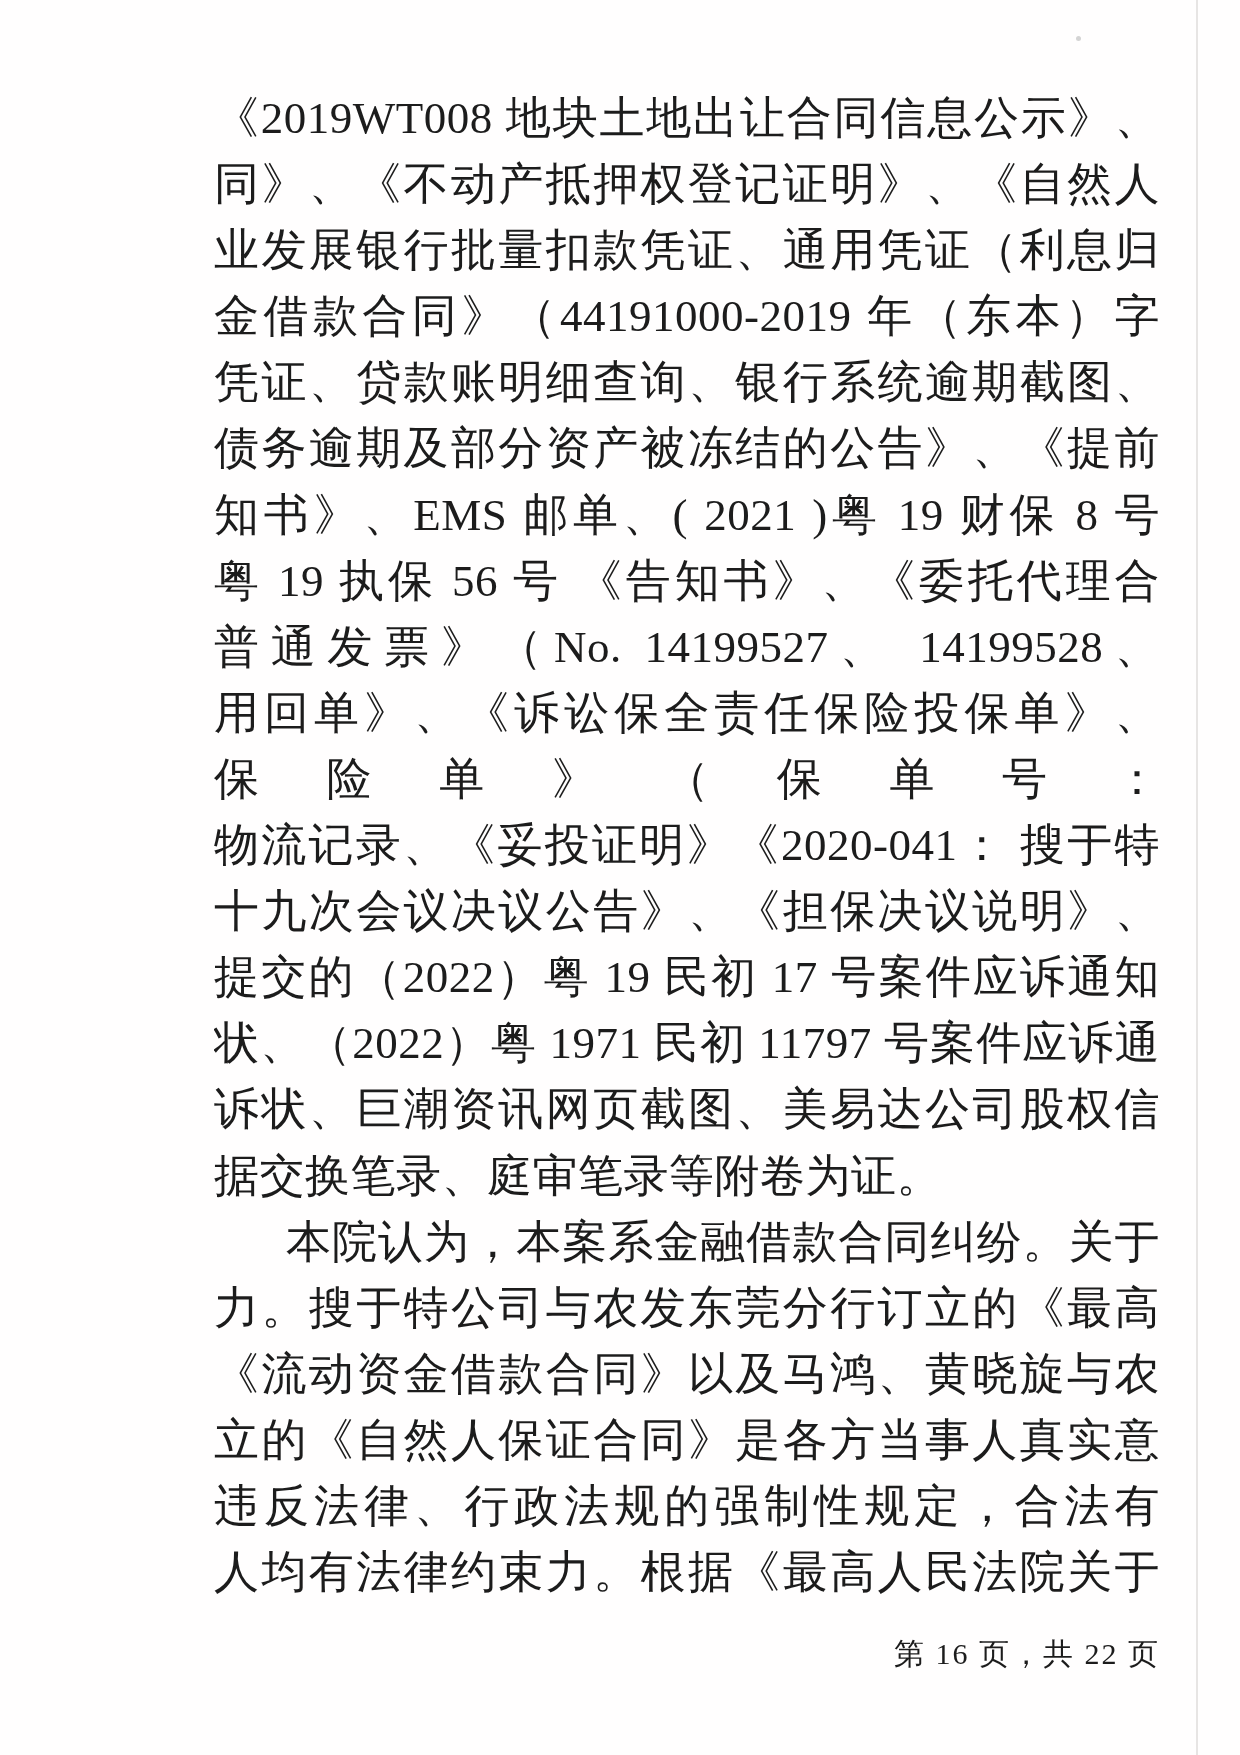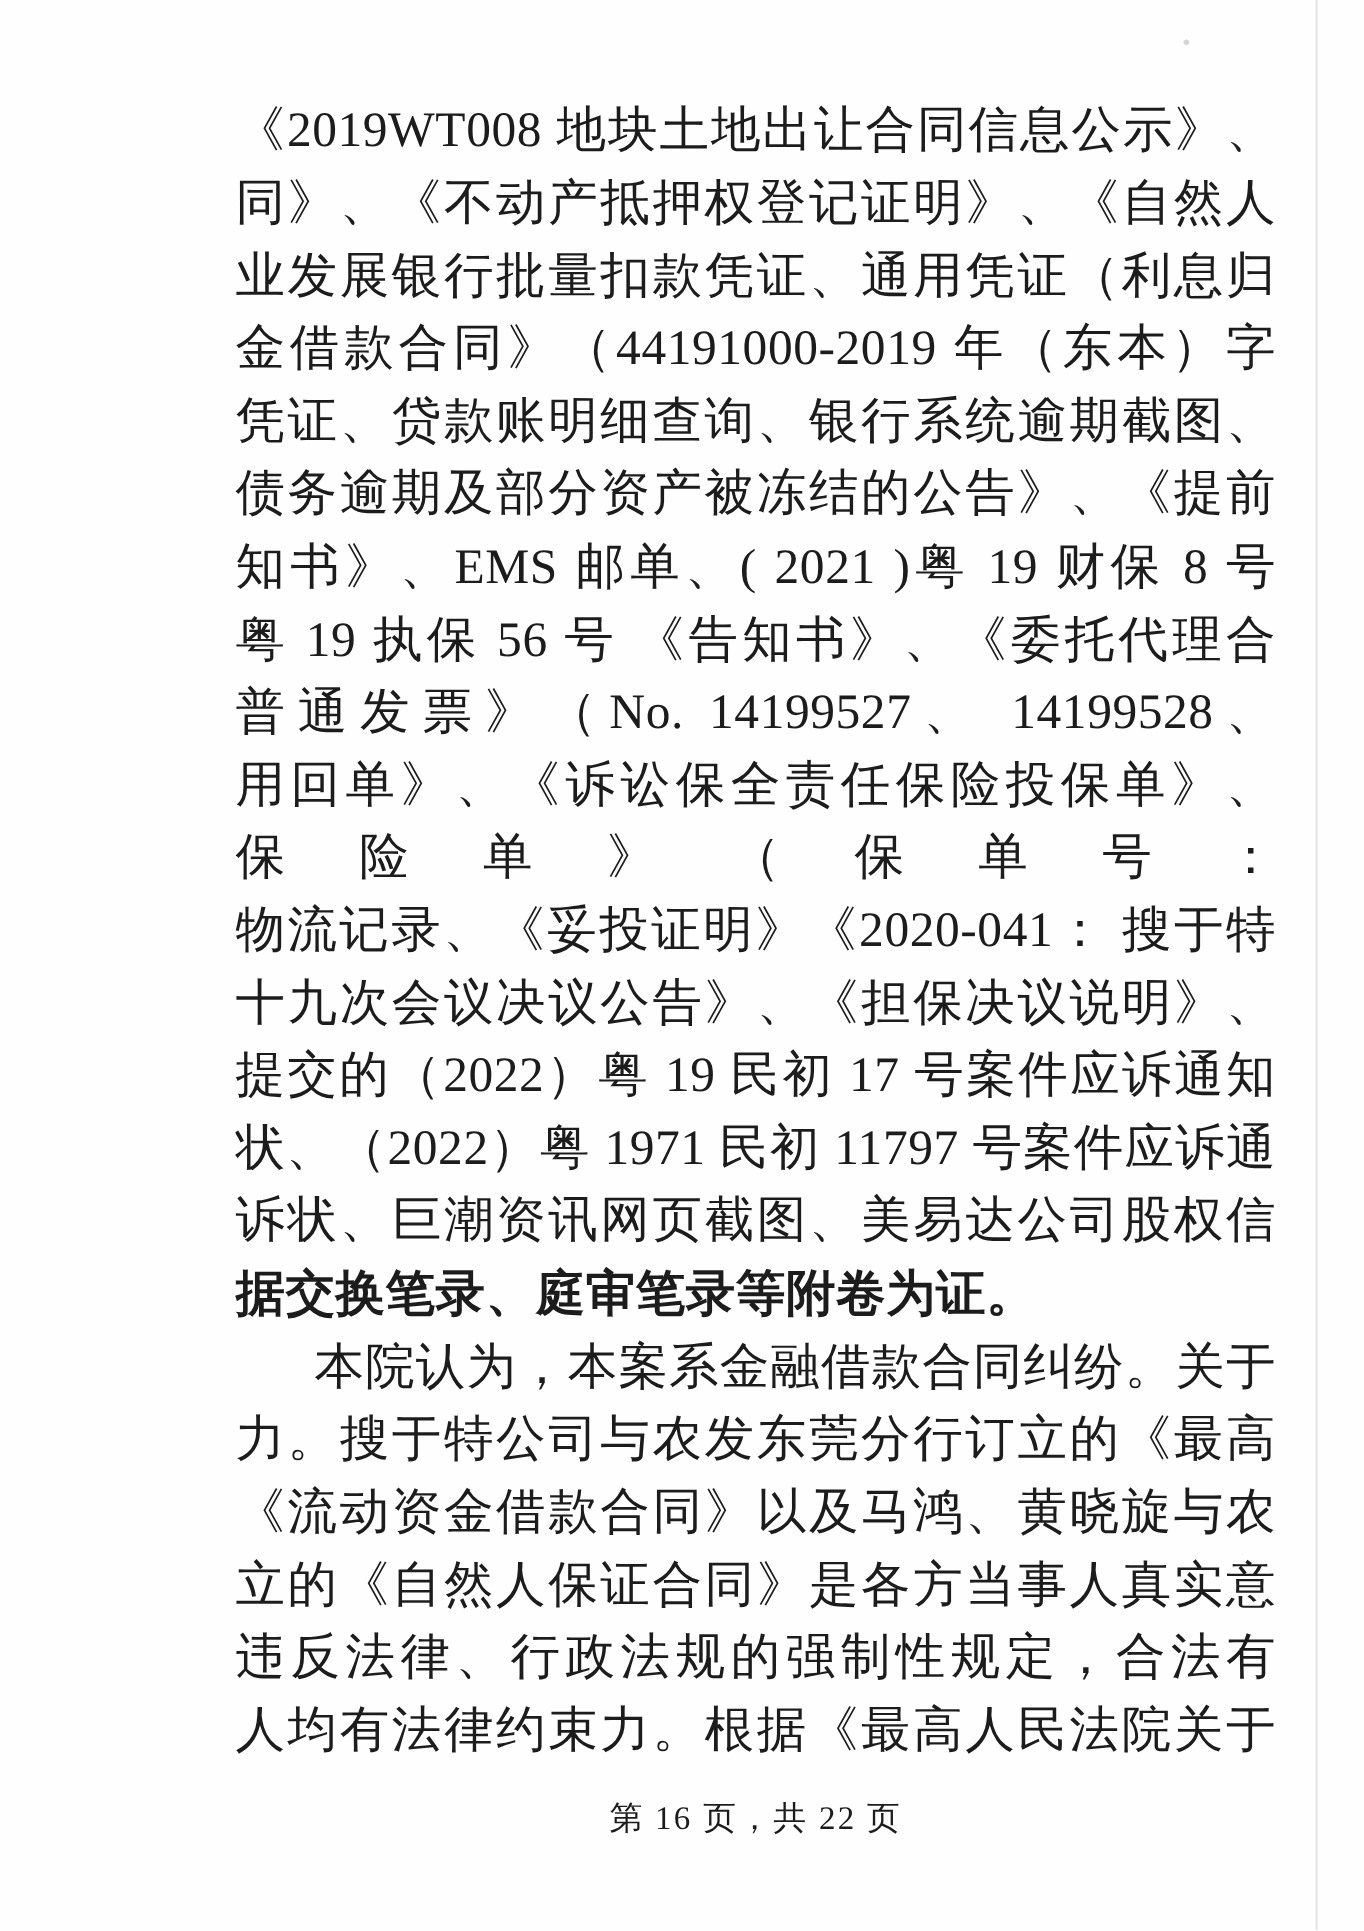--- a/index.html
+++ b/index.html
@@ -49,31 +49,30 @@
     white-space: nowrap;
     text-align: justify;
     text-align-last: justify;
     text-justify: inter-character;
     letter-spacing: 0.5px;
     white-space: normal;
     overflow: hidden;
   }
   .line.end {
     text-align-last: left;
-    font-weight: bold;
   }
   .line.indent {
     padding-left: 72px;
   }
   .footer {
     position: absolute;
     left: 214px;
     top: 1634px;
     width: 946px;
-    text-align: center;
+    text-align: right;
     font-size: 30px;
     line-height: 40px;
     letter-spacing: 2px;
     color: #1c1c1c;
   }
 </style>
 </head>
 <body>
 
 <div class="page">

